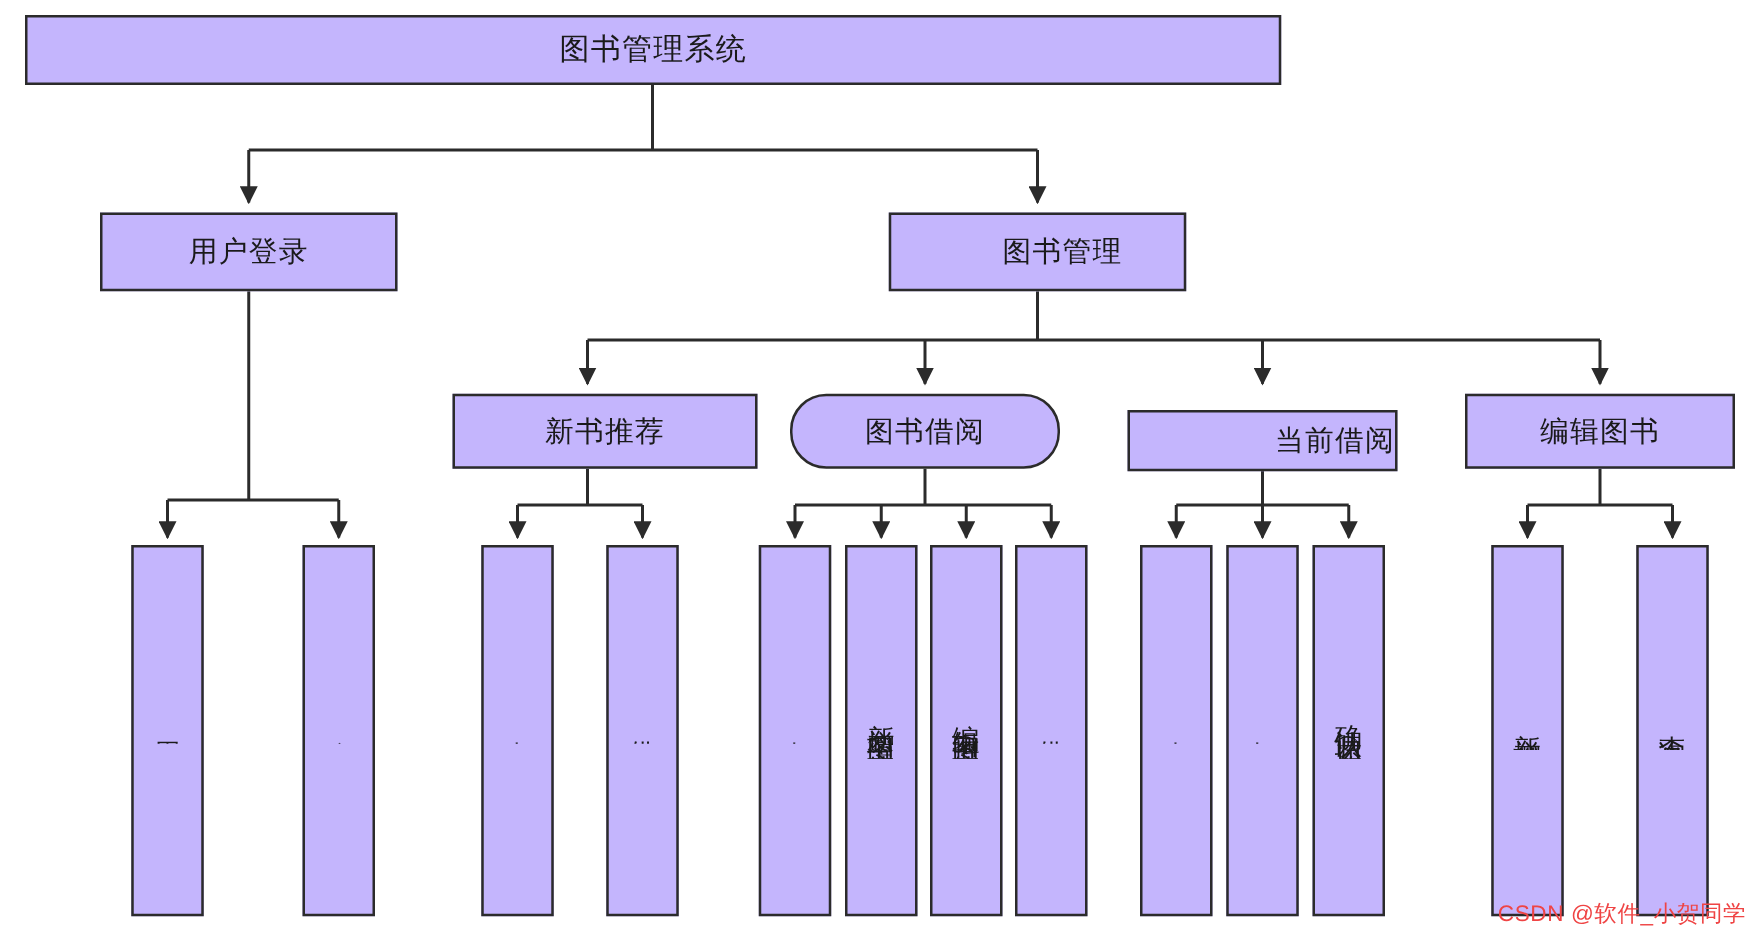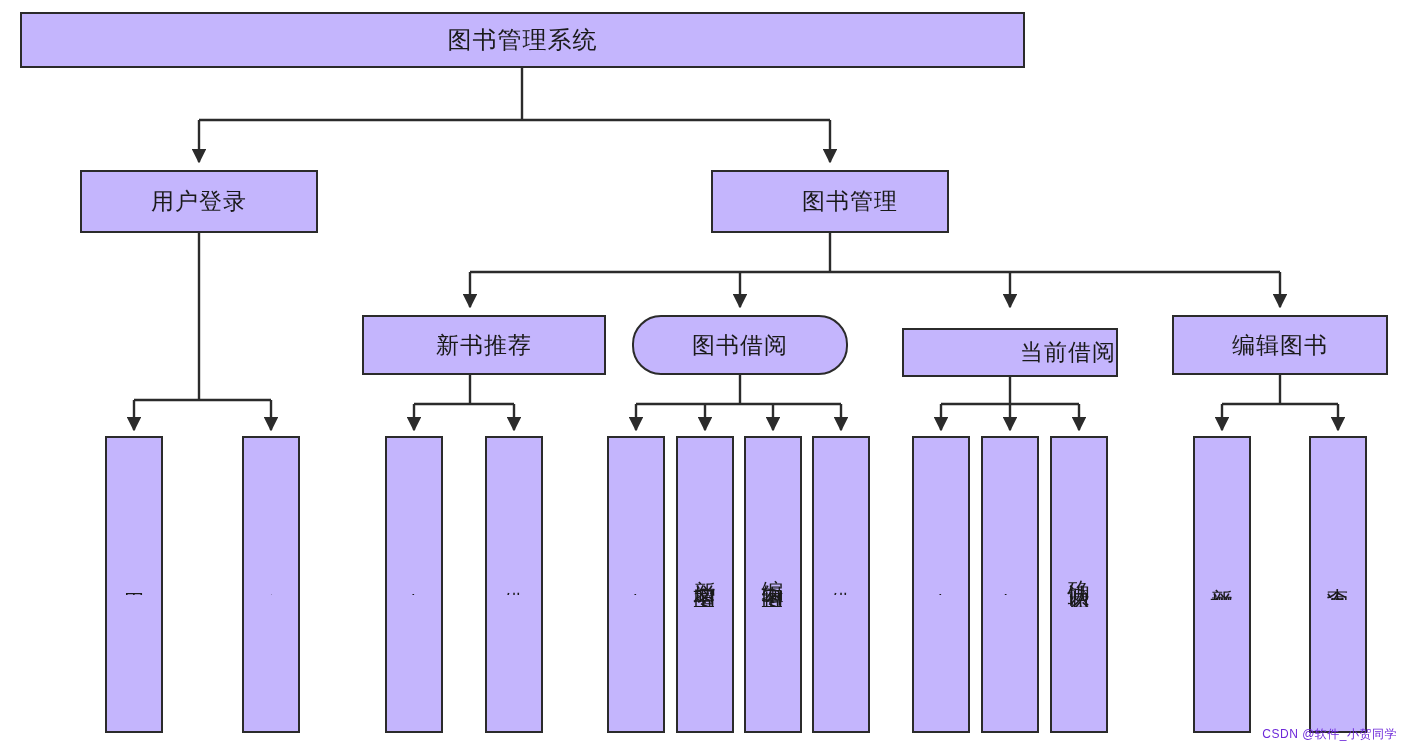--- a/index.html
+++ b/index.html
@@ -63,22 +63,22 @@
     font-size: 22px;
     line-height: 1.05;
     letter-spacing: 5px;
     max-height: 100%;
     overflow: hidden;
   }
   #watermark {
     position: absolute;
     right: 8px;
     bottom: 4px;
-    font-size: 12px;
-    color: #6d28d9;
+    font-size: 18px;
+    color: #ef4444;
     letter-spacing: 0.5px;
     white-space: nowrap;
     z-index: 5;
     font-family: "Liberation Sans", "DejaVu Sans", sans-serif;
   }
 </style>
 </head>
 <body>
 
 <div id="canvas">

